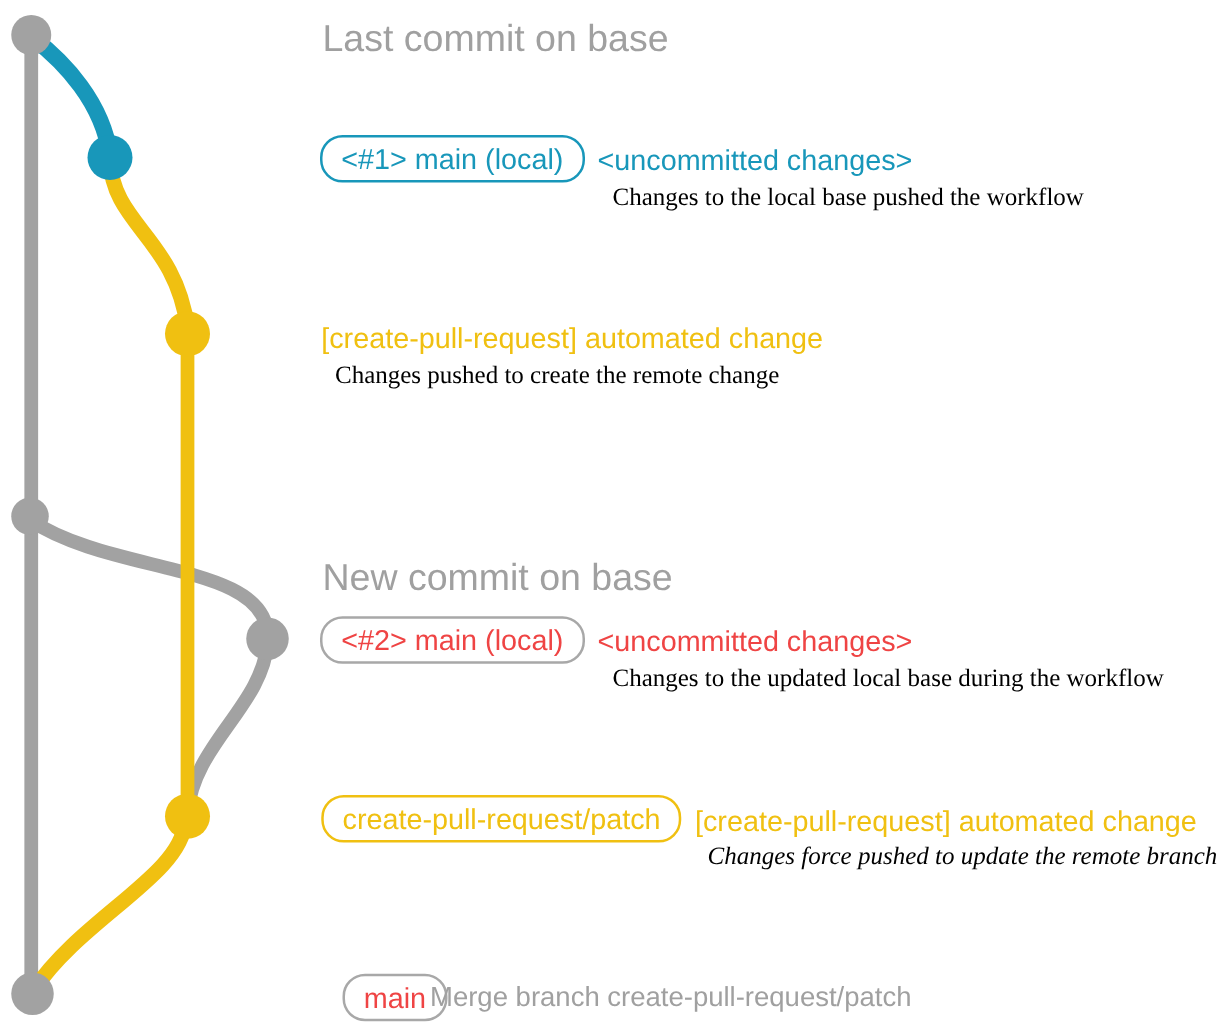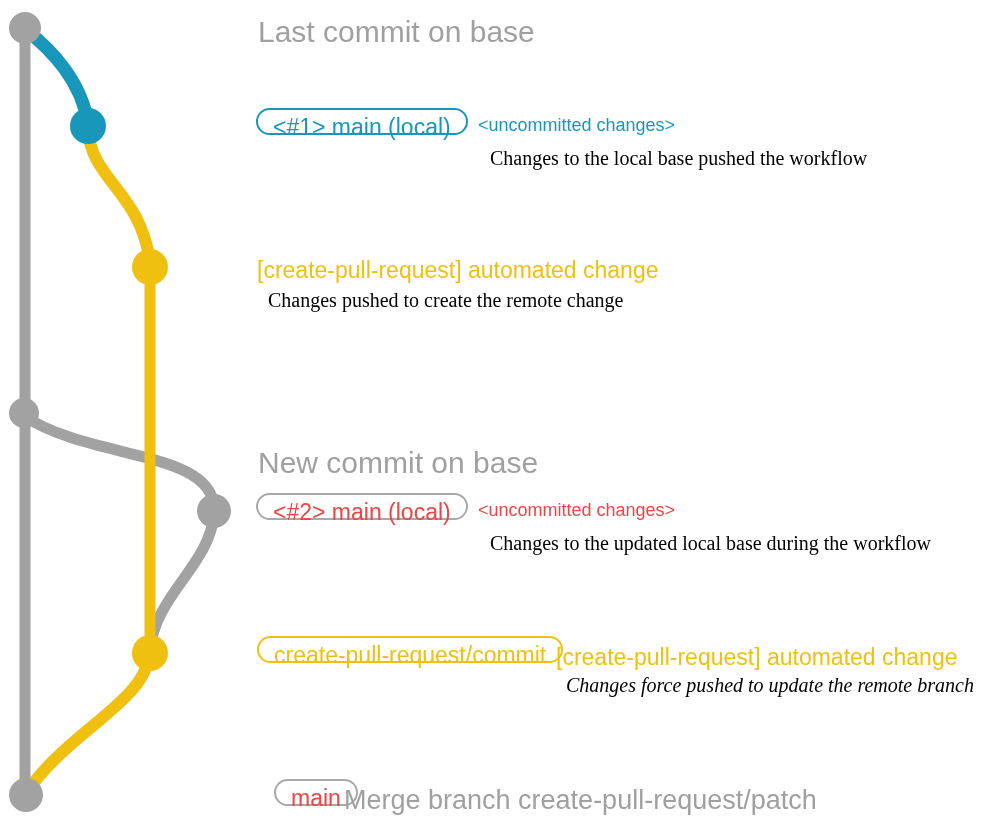--- a/index.html
+++ b/index.html
@@ -12,33 +12,33 @@
   }
   #graph-svg { position: absolute; left: 0; top: 0; }
 
   .abs { position: absolute; white-space: nowrap; }
 
   .g-head { font-size: 30px; color: #a0a0a0; }
 
   .badge {
     display: inline-block;
     box-sizing: border-box;
-    height: 27px;
+    height: 38px;
     line-height: 34px;
     padding: 0 15px;
     border: 2px solid;
     border-radius: 18px;
     font-size: 23px;
     background: #ffffff;
   }
   .blue   { color: #1897ba; border-color: #1897ba; }
   .gray   { color: #ef4444; border-color: #a8a8a8; }
   .yellow { color: #f0c011; border-color: #f0c011; }
 
-  .status { font-size: 18px; }
+  .status { font-size: 23px; }
   .title  { font-size: 23px; }
   .note   { font-family: "Liberation Serif", serif; font-size: 20px; color: #000000; }
 
   
   .r1 { left: 258px; top: 15px; }
 
   .r2-badge  { left: 256px; top: 108px; }
   .r2-status { left: 478px; top: 115px; }
   .r2-note   { left: 490px; top: 147px; }
 
@@ -49,21 +49,21 @@
 
   .r5-badge  { left: 256px; top: 493px; }
   .r5-status { left: 478px; top: 500px; }
   .r5-note   { left: 490px; top: 532px; }
 
   .r6-badge  { left: 257px; top: 636px; }
   .r6-title  { left: 556px; top: 644px; }
   .r6-note   { left: 566px; top: 674px; font-style: italic; }
 
   .r7-badge  { left: 274px; top: 779px; }
-  .r7-text   { left: 344px; top: 785px; font-size: 27px; color: #a0a0a0; }
+  .r7-text   { left: 344px; top: 785px; font-size: 22px; color: #a0a0a0; }
 </style>
 </head>
 <body>
 
 <svg id="graph-svg" width="981" height="827" viewBox="0 0 981 827" xmlns="http://www.w3.org/2000/svg">
 
   <path d="M 25 28 L 25 795" fill="none" stroke="#a2a2a2" stroke-width="11"></path>
   <path d="M 24 416 C 90 460 212 450 214 508" fill="none" stroke="#a2a2a2" stroke-width="11" stroke-linecap="round"></path>
   <path d="M 214 514 C 210 565 155 595 150 650" fill="none" stroke="#a2a2a2" stroke-width="11" stroke-linecap="round"></path>
   <path d="M 26 30 C 52 50 82 82 88 124" fill="none" stroke="#1897ba" stroke-width="13" stroke-linecap="round"></path>
@@ -88,18 +88,18 @@
 
 <div class="abs title yellow r3-title">[create-pull-request] automated change</div>
 <div class="abs note r3-note">Changes pushed to create the remote change</div>
 
 <div class="abs g-head r4">New commit on base</div>
 
 <div class="abs badge gray r5-badge">&lt;#2&gt; main (local)</div>
 <div class="abs status gray r5-status">&lt;uncommitted changes&gt;</div>
 <div class="abs note r5-note">Changes to the updated local base during the workflow</div>
 
-<div class="abs badge yellow r6-badge">create-pull-request/commit</div>
+<div class="abs badge yellow r6-badge">create-pull-request/patch</div>
 <div class="abs title yellow r6-title">[create-pull-request] automated change</div>
 <div class="abs note r6-note">Changes force pushed to update the remote branch</div>
 
 <div class="abs badge gray r7-badge">main</div>
 <div class="abs r7-text">Merge branch create-pull-request/patch</div>
 
 </body></html>

